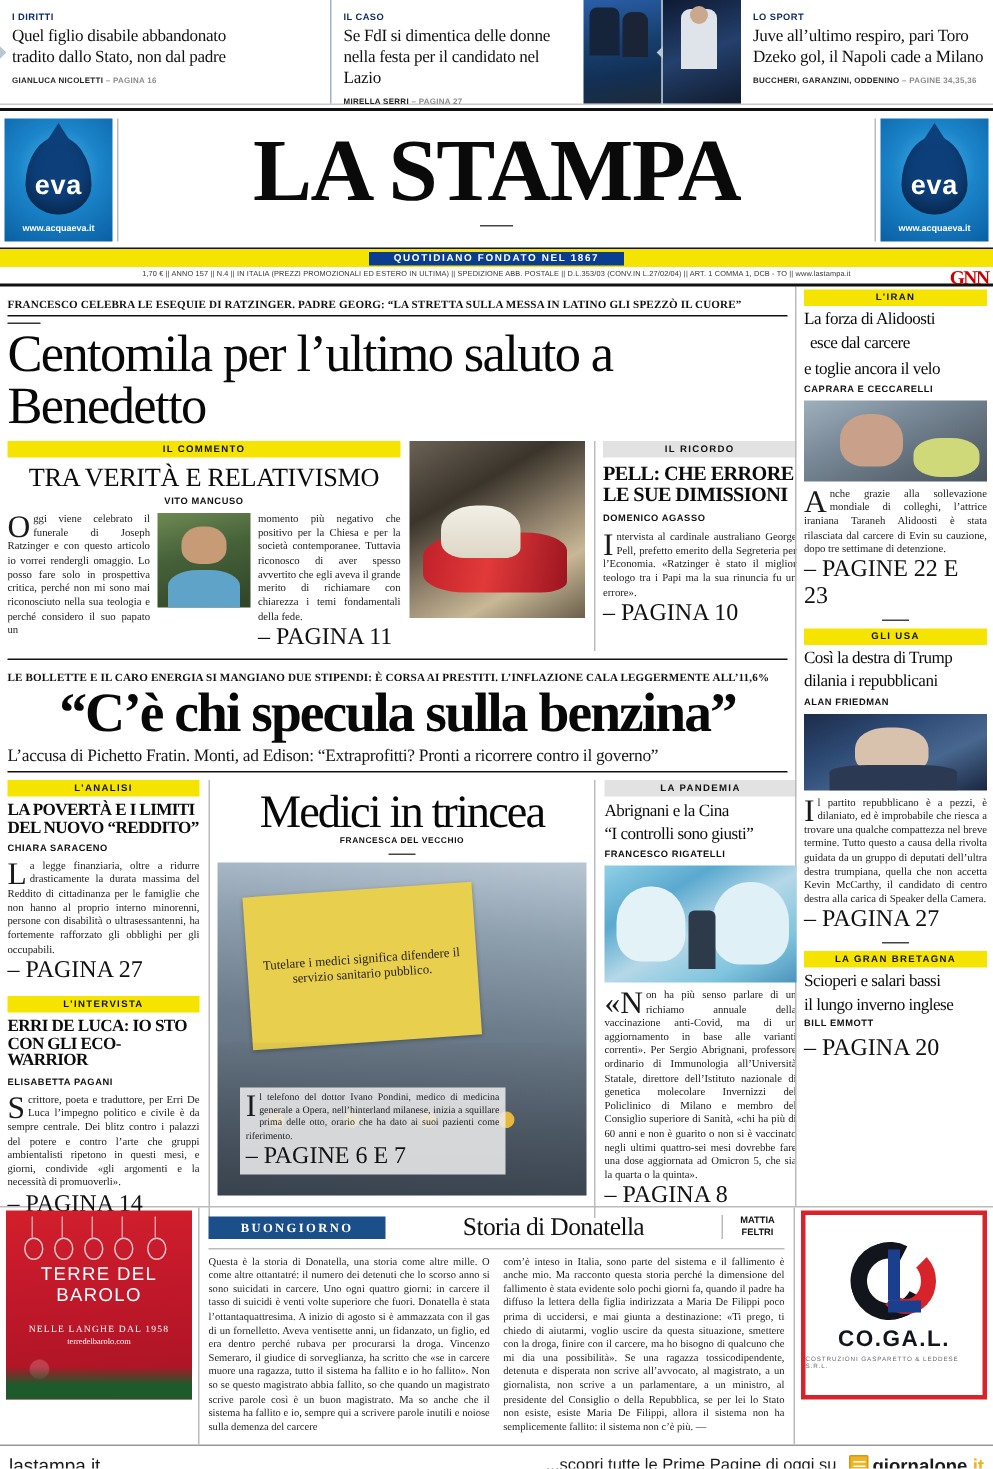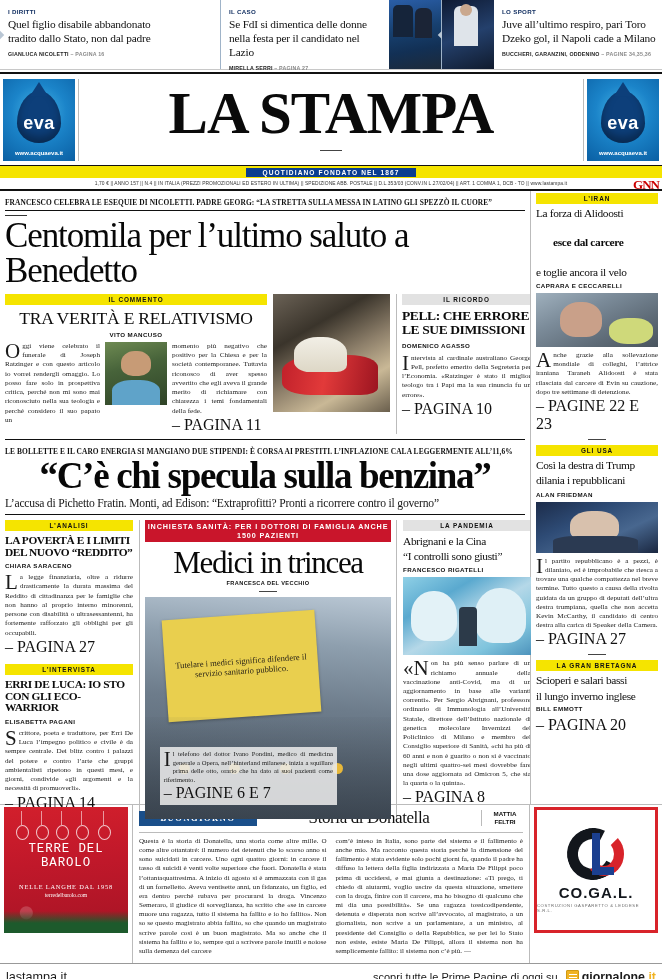--- a/index.html
+++ b/index.html
@@ -264,21 +264,21 @@
 
   .barolo {
     width:100%; height:126px;
     background:
       radial-gradient(circle at 18% 84%, rgba(255,255,255,.18) 0 6px, transparent 7px),
       linear-gradient(175deg,#d21f2c 0%,#c0182a 45%,#a71425 100%);
     position:relative; overflow:hidden;
     display:flex; flex-direction:column; align-items:center; justify-content:center;
   }
   .barolo-title{
-    font-family:Liberation Mono, monospace; color:#fff; font-size:12.4px;
+    font-family:Liberation Sans, sans-serif; color:#fff; font-size:12.4px;
     letter-spacing:.9px; text-align:center;
   }
   .barolo-sub{
     font-family:"Liberation Serif",serif; color:#fff; font-size:6.4px;
     letter-spacing:.8px; margin-top:13px; text-align:center;
   }
   .barolo-url{
     font-family:"Liberation Serif",serif; color:#fff; font-size:5.6px; margin-top:2px;
   }
   .barolo-orn{position:absolute;top:4px;left:0;width:100%;height:34px;}
@@ -428,21 +428,21 @@
   </div>
   <div class="legal-bar">
     <span class="legal-text">1,70 € || ANNO 157 || N.4 || IN ITALIA (PREZZI PROMOZIONALI ED ESTERO IN ULTIMA) || SPEDIZIONE ABB. POSTALE || D.L.353/03 (CONV.IN L.27/02/04) || ART. 1 COMMA 1, DCB - TO || www.lastampa.it</span>
     <span class="gnn">GNN</span>
   </div>
 
   <div class="body-grid">
 
     <div class="main-col">
 
-      <div class="kicker-top">FRANCESCO CELEBRA LE ESEQUIE DI NICOLETTI. PADRE GEORG: “LA STRETTA SULLA MESSA IN LATINO GLI SPEZZÒ IL CUORE”</div>
+      <div class="kicker-top">FRANCESCO CELEBRA LE ESEQUIE DI RATZINGER. PADRE GEORG: “LA STRETTA SULLA MESSA IN LATINO GLI SPEZZÒ IL CUORE”</div>
       <div class="tiny-rule"></div>
       <div class="mega-head">Centomila per l’ultimo saluto a Benedetto</div>
 
       <div class="row-3">
 
         <div class="col-comment">
           <div class="lbl lbl-yellow">IL COMMENTO</div>
           <div class="art-head" style="font-size:17.5px;text-align:center;margin:4px 0 4px;font-weight:normal;letter-spacing:-.2px;">TRA VERITÀ E RELATIVISMO</div>
           <div class="byline" style="text-align:center;margin-bottom:4px;">VITO MANCUSO</div>
           <div style="display:flex;gap:5px;">
@@ -498,21 +498,20 @@
             <div class="lbl lbl-yellow">L’INTERVISTA</div>
             <div class="art-head" style="font-size:11.4px;margin-top:4px;">ERRI DE LUCA: IO STO</div>
             <div class="art-head" style="font-size:11.4px;">CON GLI ECO-WARRIOR</div>
             <div class="byline" style="margin:4px 0 4px;">ELISABETTA PAGANI</div>
             <div class="body-txt dropcap">Scrittore, poeta e traduttore, per Erri De Luca l’impegno politico e civile è da sempre centrale. Dei blitz contro i palazzi del potere e contro l’arte che gruppi ambientalisti ripetono in questi mesi, e giorni, condivide «gli argomenti e la necessità di promuoverli».</div>
             <span class="pg">– PAGINA 14</span>
           </div>
         </div>
 
         <div class="col-medici">
-          <div class="lbl lbl-red">INCHIESTA SANITÀ: PER I DOTTORI DI FAMIGLIA ANCHE 1500 PAZIENTI</div>
           <div class="mega-head2" style="font-size:31px;margin:5px 0 2px;font-weight:normal;">Medici in trincea</div>
           <div class="byline" style="text-align:center;font-size:5.6px;">FRANCESCA DEL VECCHIO</div>
           <div class="side-dash"></div>
 
           <div class="photo ph-protest" style="height:222px;">
             <div class="ph-sign">
               <span>Tutelare i medici significa difendere il servizio sanitario pubblico.</span>
             </div>
             <div class="ph-crowd"></div>
             <span class="dot-head" style="left:14%;"></span>
@@ -538,21 +537,21 @@
           <span class="pg">– PAGINA 8</span>
         </div>
       </div>
     </div>
 
     <div class="side-col">
 
       <div class="side-block">
         <div class="lbl lbl-yellow">L’IRAN</div>
         <div class="side-head">La forza di Alidoosti</div>
-        <div class="side-head" style="margin:17px;font-weight:bold;">esce dal carcere</div>
+        <div class="side-head" style="margin:4px;">esce dal carcere</div>
         <div class="side-head" style="margin:0 0 4px;">e toglie ancora il velo</div>
         <div class="byline" style="margin-bottom:4px;">CAPRARA E CECCARELLI</div>
         <div class="photo ph-alidoosti" style="height:54px;"></div>
         <div class="body-txt dropcap" style="margin-top:4px;">Anche grazie alla sollevazione mondiale di colleghi, l’attrice iraniana Taraneh Alidoosti è stata rilasciata dal carcere di Evin su cauzione, dopo tre settimane di detenzione.</div>
         <span class="pg">– PAGINE 22 E 23</span>
       </div>
 
       <div class="side-dash"></div>
 
       <div class="side-block">

